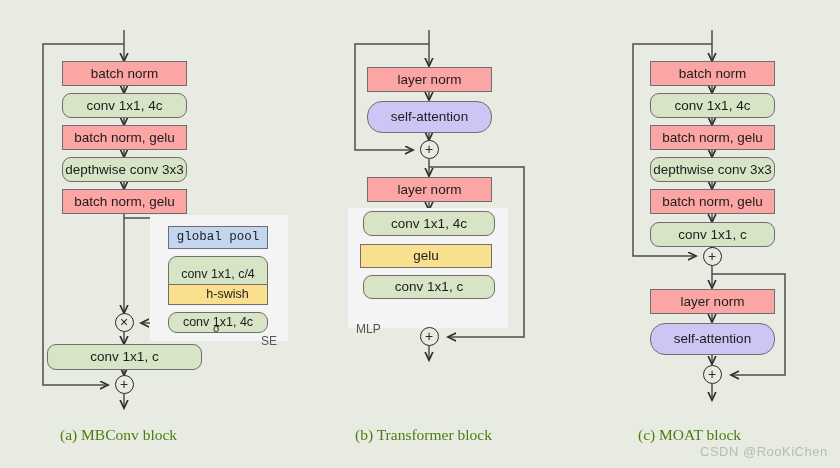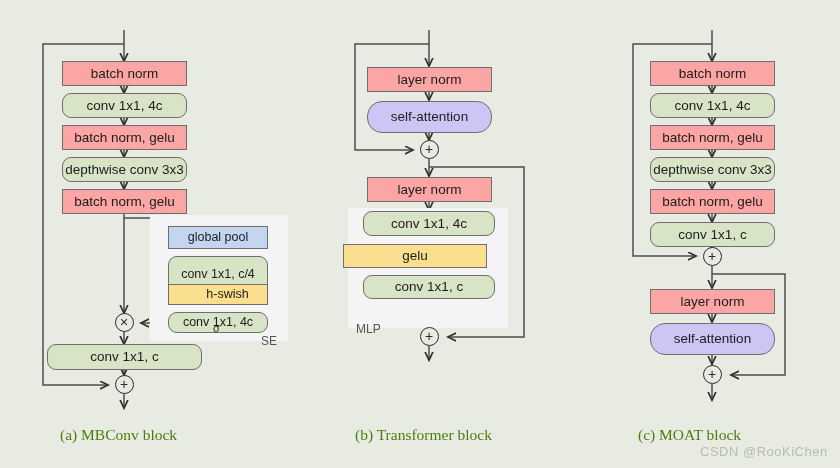--- a/index.html
+++ b/index.html
@@ -33,21 +33,21 @@
     color:#1c1c1c;
     display:flex;
     align-items:center;
     justify-content:center;
     z-index:3;
     white-space:nowrap;
     line-height:1;
   }
   .n-plain{background:#fca5a5;border-radius:0;}
   .n-green{background:#d7e4c6;border-radius:9px;}
-  .n-blue{background:#c3d5ef;border-radius:0;}
+  .n-blue{background:#c3d5ef;border-radius:0;font-family:Liberation Mono, monospace;}
   .n-purple{background:#ccc6f5;border-radius:15px;}
   .n-yellow{background:#fadf8e;border-radius:0;}
   .op{
     position:absolute;
     width:19px;height:19px;
     box-sizing:border-box;
     border:1.6px solid #2a2a2a;
     border-radius:50%;
     background:#e7ebe1;
     z-index:4;
@@ -186,21 +186,21 @@
   <div class="node n-plain" style="left:367px;top:67px;width:125px;height:25px;">layer norm</div>
   <div class="node n-purple" style="left:367px;top:101px;width:125px;height:32px;">self-attention</div>
 
   <div class="op" style="left:419.5px;top:140px;">
       <span>+</span>
     </div>
 
   <div class="node n-plain" style="left:367px;top:177px;width:125px;height:25px;">layer norm</div>
 
   <div class="node n-green" style="left:363px;top:211px;width:132px;height:25px;">conv 1x1, 4c</div>
-  <div class="node n-yellow" style="left:343px;top:244px;width:144px;height:24px;">gelu</div>
+  <div class="node n-yellow" style="left:360px;top:244px;width:132px;height:24px;">gelu</div>
   <div class="node n-green" style="left:363px;top:275px;width:132px;height:24px;">conv 1x1, c</div>
 
   <div class="op" style="left:419.5px;top:327px;">
       <span>+</span>
     </div>
 
   <div class="caption" style="left:355px;top:426px;">(b) Transformer block</div>
 
   <div class="node n-plain" style="left:650px;top:61px;width:125px;height:25px;">batch norm</div>
   <div class="node n-green" style="left:650px;top:93px;width:125px;height:25px;">conv 1x1, 4c</div>

